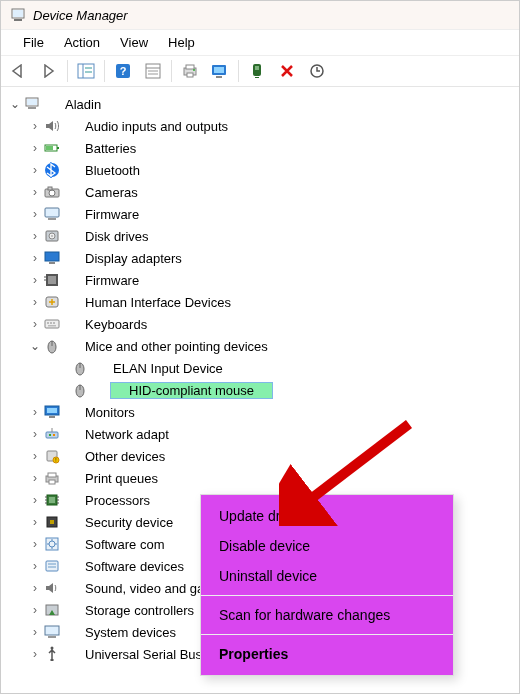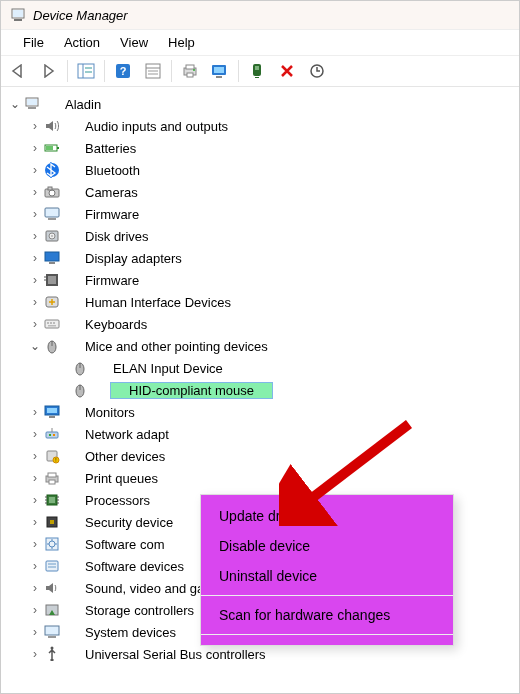--- a/index.html
+++ b/index.html
@@ -414,20 +414,21 @@
         </div>
       </div>
 
     <div class="ctxmenu">
       <div class="ctxitem">Update driver</div>
       <div class="ctxitem">Disable device</div>
       <div class="ctxitem">Uninstall device</div>
       <div class="ctxsep"></div>
       <div class="ctxitem">Scan for hardware changes</div>
       <div class="ctxsep"></div>
+      <div class="ctxitem ctxbold">Properties</div>
     </div>
 
     <svg class="arrow" width="140" height="110" viewBox="0 0 140 110">
       <defs>
           <marker id="ah" markerWidth="10" markerHeight="10" refX="2" refY="4" orient="auto">
             <path d="M0,0 L0,8 L10,4 Z" fill="#d40000"></path>
           </marker>
         </defs>
       <line x1="130" y1="8" x2="20" y2="92" stroke="#d40000" stroke-width="10" marker-end="url(#ah)"></line>
     </svg>

